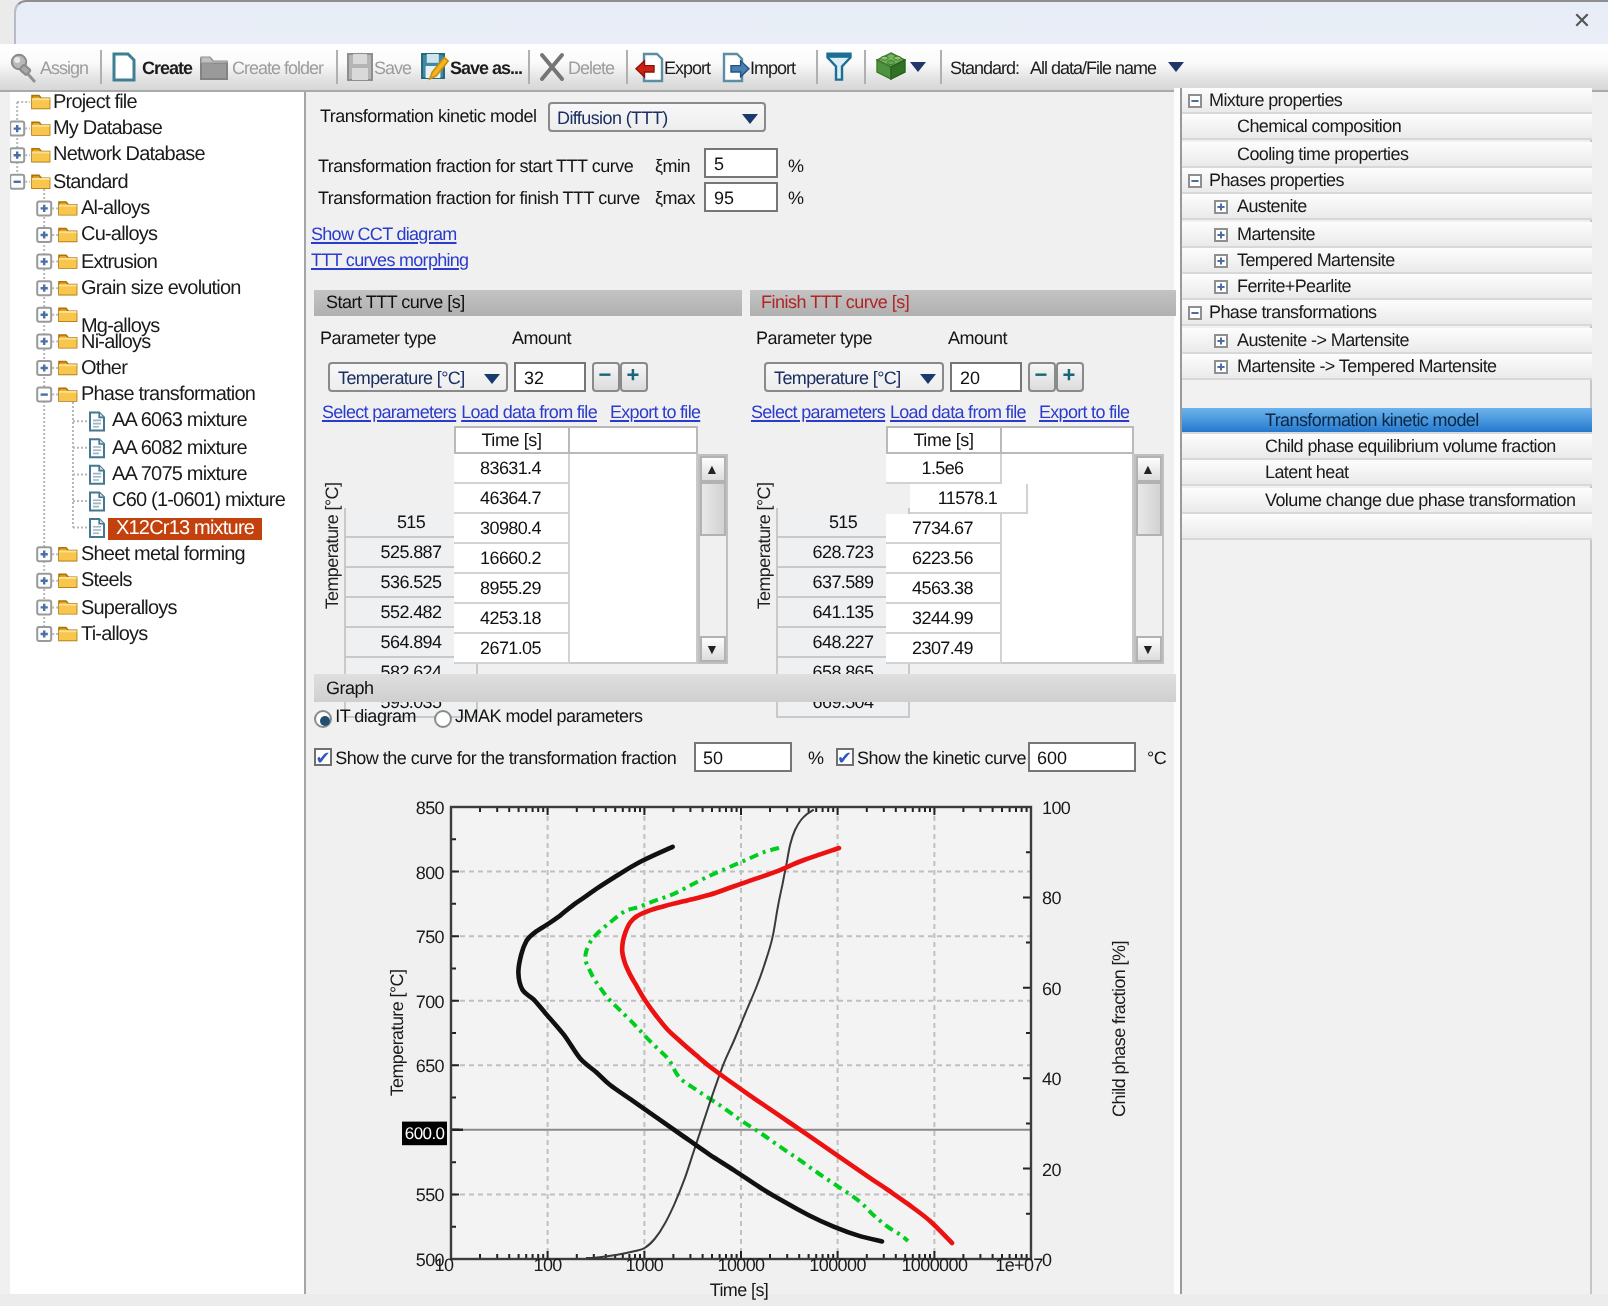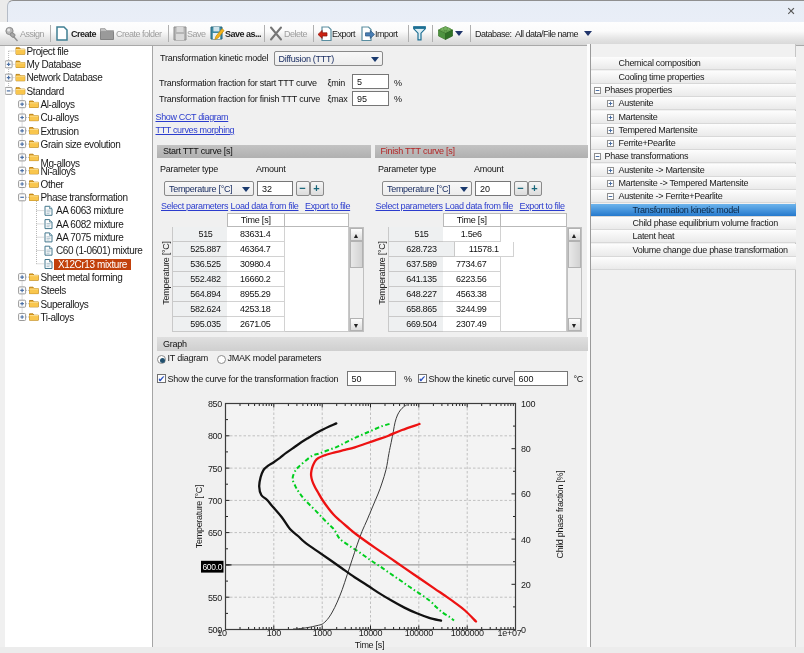--- a/index.html
+++ b/index.html
@@ -44,21 +44,21 @@
 
 .lbl { position:absolute; font-size:9px; letter-spacing:-0.25px; color:#141414; white-space:nowrap; }
 .link { position:absolute; font-size:9px; letter-spacing:-0.35px; color:#2b3ccd; text-decoration:underline; white-space:nowrap; }
 .select { position:absolute; height:15px; background:linear-gradient(#f8f8f8,#ededed); border:1px solid #8a8a8a; border-radius:2px; font-size:9px; letter-spacing:-0.3px; color:#1c2f63; padding:2px 0 0 4px; }
 .selarrow { position:absolute; width:0; height:0; border-left:4px solid transparent; border-right:4px solid transparent; border-top:5px solid #1a3a6e; }
 .input { position:absolute; height:15px; background:#fff; border:1px solid #767676; font-size:9px; color:#111; padding:2px 0 0 4px; }
 .ghead { position:absolute; height:13.5px; background:linear-gradient(#c3c3c3,#b0b0b0); font-size:9px; letter-spacing:-0.25px; padding:1.5px 0 0 6px; color:#111; }
 .btn { position:absolute; width:14px; height:15px; background:linear-gradient(#f6f6f6,#dcdcdc); border:1px solid #8a8a8a; border-radius:2px; font-size:11px; text-align:center; line-height:12px; color:#17667a; font-weight:bold; }
 .vlabel { position:absolute; font-size:9px; letter-spacing:-0.3px; color:#222; transform:rotate(-90deg); transform-origin:center; white-space:nowrap; }
 .thead { position:absolute; height:14px; background:#fff; border:1px solid #b9b9b9; font-size:9px; letter-spacing:-0.2px; text-align:center; color:#111; padding-top:1px; }
-.tc1 { position:absolute; width:67px; height:15.1px; background:#eef0f1; border:1px solid #c9c9c9; border-top:none; font-size:9px; letter-spacing:-0.3px; text-align:center; color:#111; padding-top:2px; }
+.tc1 { position:absolute; width:67px; height:15.1px; background:#eef0f1; border:1px solid #c9c9c9; border-top:none; font-size:9px; letter-spacing:-0.3px; text-align:center; color:#111; padding-top:2px;margin-top:27px; }
 .tc2 { position:absolute; width:58.5px; height:15.1px; background:#fff; border-right:1px solid #d2d2d2; border-bottom:1px solid #d2d2d2; font-size:9px; letter-spacing:-0.3px; text-align:center; color:#111; padding-top:2px; }
 .tc3 { position:absolute; background:#fff; border-right:1px solid #c9c9c9; border-bottom:1px solid #c9c9c9; }
 .sbar { position:absolute; width:15px; height:105.7px; background:#f0f0f0; border:1px solid #c0c0c0; }
 .sbtn { position:absolute; left:0; width:13px; height:13.5px; background:linear-gradient(#fdfdfd,#dcdcdc); border:1px solid #b2b2b2; font-size:7px; text-align:center; line-height:13px; color:#222; }
 .sthumb { position:absolute; left:0; width:13px; height:27px; background:linear-gradient(90deg,#e8e8e8,#d2d2d2); border:1px solid #b2b2b2; }
 .radio { position:absolute; width:9px; height:9px; border-radius:50%; background:#fdfdfd; border:1px solid #8a8a8a; }
 .rdot { position:absolute; left:2px; top:2px; width:5px; height:5px; border-radius:50%; background:#20506e; }
 .cb { position:absolute; width:9px; height:9px; background:#fdfdfd; border:1px solid #707070; font-size:9px; line-height:8px; color:#2f55c0; text-align:center; }
 </style>
 </head>
@@ -126,21 +126,21 @@
     <svg class="tbico" style="left:438px;top:4px" width="15" height="14" viewBox="0 0 15 14">
       <path d="M7.5 0.5 L14.5 4 L7.5 7.5 L0.5 4 Z" fill="#74b35e" stroke="#3f7a2e" stroke-width="0.7"></path>
       <path d="M0.5 4 L7.5 7.5 V13.5 L0.5 10 Z" fill="#4e9340" stroke="#3f7a2e" stroke-width="0.7"></path>
       <path d="M14.5 4 L7.5 7.5 V13.5 L14.5 10 Z" fill="#2f7226" stroke="#29621f" stroke-width="0.7"></path>
       <ellipse cx="4.3" cy="3.1" rx="1.8" ry="1" fill="#8cc476" stroke="#3f7a2e" stroke-width="0.5"></ellipse>
       <ellipse cx="10.7" cy="3.1" rx="1.8" ry="1" fill="#8cc476" stroke="#3f7a2e" stroke-width="0.5"></ellipse>
       <ellipse cx="7.5" cy="5.3" rx="1.8" ry="1" fill="#68a855" stroke="#3f7a2e" stroke-width="0.5"></ellipse>
     </svg>
     <div class="tbico" style="left:455px;top:9px;width:0;height:0;border-left:4.5px solid transparent;border-right:4.5px solid transparent;border-top:5px solid #20356b"></div>
     <div class="tbsep" style="left:470px"></div>
-    <div class="tbtxt" style="left:475px">Database:</div>
+    <div class="tbtxt" style="left:475px">Standard:</div>
     <div class="tbtxt" style="left:515px">All data/File name</div>
     <div class="tbico" style="left:584px;top:9px;width:0;height:0;border-left:4.5px solid transparent;border-right:4.5px solid transparent;border-top:5px solid #20356b"></div>
   </div>
   <div id="treepanel">
   <svg width="148" height="601" style="position:absolute;left:0;top:0">
     <defs>
       <g id="fold">
         <path d="M0.5,1.8 L4,1.8 L5.2,3.2 L9.3,3.2 L9.3,8.2 L0.5,8.2 Z" fill="#e9a41f" stroke="#ab7408" stroke-width="0.8"></path>
         <path d="M0.5,3.6 L9.3,3.6 L9.3,8.2 L0.5,8.2 Z" fill="#f9c64d"></path>
         <path d="M0.5,3.6 L9.3,3.6" stroke="#fbe195" stroke-width="1"></path>
@@ -364,20 +364,27 @@
           <text x="263.8" y="240.6" text-anchor="middle" font-size="9">100000</text>
           <text x="312.2" y="240.6" text-anchor="middle" font-size="9">1000000</text>
           <text x="354.5" y="240.6" text-anchor="middle" font-size="9">1e+07</text>
           <text x="214.5" y="253.0" text-anchor="middle" font-size="9">Time [s]</text>
           <text x="46.5" y="121.5" text-anchor="middle" font-size="9" transform="rotate(-90 46.5 121.5)">Temperature [°C]</text>
           <text x="407.5" y="119.5" text-anchor="middle" font-size="9" transform="rotate(-90 407.5 119.5)">Child phase fraction  [%]</text>
         </g>
 </svg>
   </div>
   <div id="rightpanel">
+    <div class="rrow" style="top:0px">
+        <svg class="rsvg" style="left:2.5px" width="7" height="7">
+          <rect x="0.5" y="0.5" width="6" height="6" fill="#fff" stroke="#8f8f8f"></rect>
+          <path d="M1.7,3.5 h3.6" stroke="#4a6fa5" stroke-width="1"></path>
+        </svg>
+        <span class="rtxt" style="left:13.5px">Mixture properties</span>
+      </div>
     <div class="rrow" style="top:13.3px">
         <span class="rtxt" style="left:27.5px">Chemical composition</span>
       </div>
     <div class="rrow" style="top:26.6px">
         <span class="rtxt" style="left:27.5px">Cooling time properties</span>
       </div>
     <div class="rrow" style="top:39.9px">
         <svg class="rsvg" style="left:2.5px" width="7" height="7">
           <rect x="0.5" y="0.5" width="6" height="6" fill="#fff" stroke="#8f8f8f"></rect>
           <path d="M1.7,3.5 h3.6" stroke="#4a6fa5" stroke-width="1"></path>
@@ -431,27 +438,20 @@
         </svg>
         <span class="rtxt" style="left:27.5px">Austenite -&gt; Martensite</span>
       </div>
     <div class="rrow" style="top:133px">
         <svg class="rsvg" style="left:15.5px" width="7" height="7">
           <rect x="0.5" y="0.5" width="6" height="6" fill="#fff" stroke="#8f8f8f"></rect>
           <path d="M1.7,3.5 h3.6" stroke="#4a6fa5" stroke-width="1"></path>
           <path d="M3.5,1.7 v3.6" stroke="#4a6fa5" stroke-width="1"></path>
         </svg>
         <span class="rtxt" style="left:27.5px">Martensite -&gt; Tempered Martensite</span>
-      </div>
-    <div class="rrow" style="top:146.3px">
-        <svg class="rsvg" style="left:15.5px" width="7" height="7">
-          <rect x="0.5" y="0.5" width="6" height="6" fill="#fff" stroke="#8f8f8f"></rect>
-          <path d="M1.7,3.5 h3.6" stroke="#4a6fa5" stroke-width="1"></path>
-        </svg>
-        <span class="rtxt" style="left:27.5px">Austenite -&gt; Ferrite+Pearlite</span>
       </div>
     <div class="rrow rrowsel" style="top:159.6px">
         <span class="rtxt" style="left:41.5px">Transformation kinetic model</span>
       </div>
     <div class="rrow" style="top:172.9px">
         <span class="rtxt" style="left:41.5px">Child phase equilibrium volume fraction</span>
       </div>
     <div class="rrow" style="top:186.2px">
         <span class="rtxt" style="left:41.5px">Latent heat</span>
       </div>

